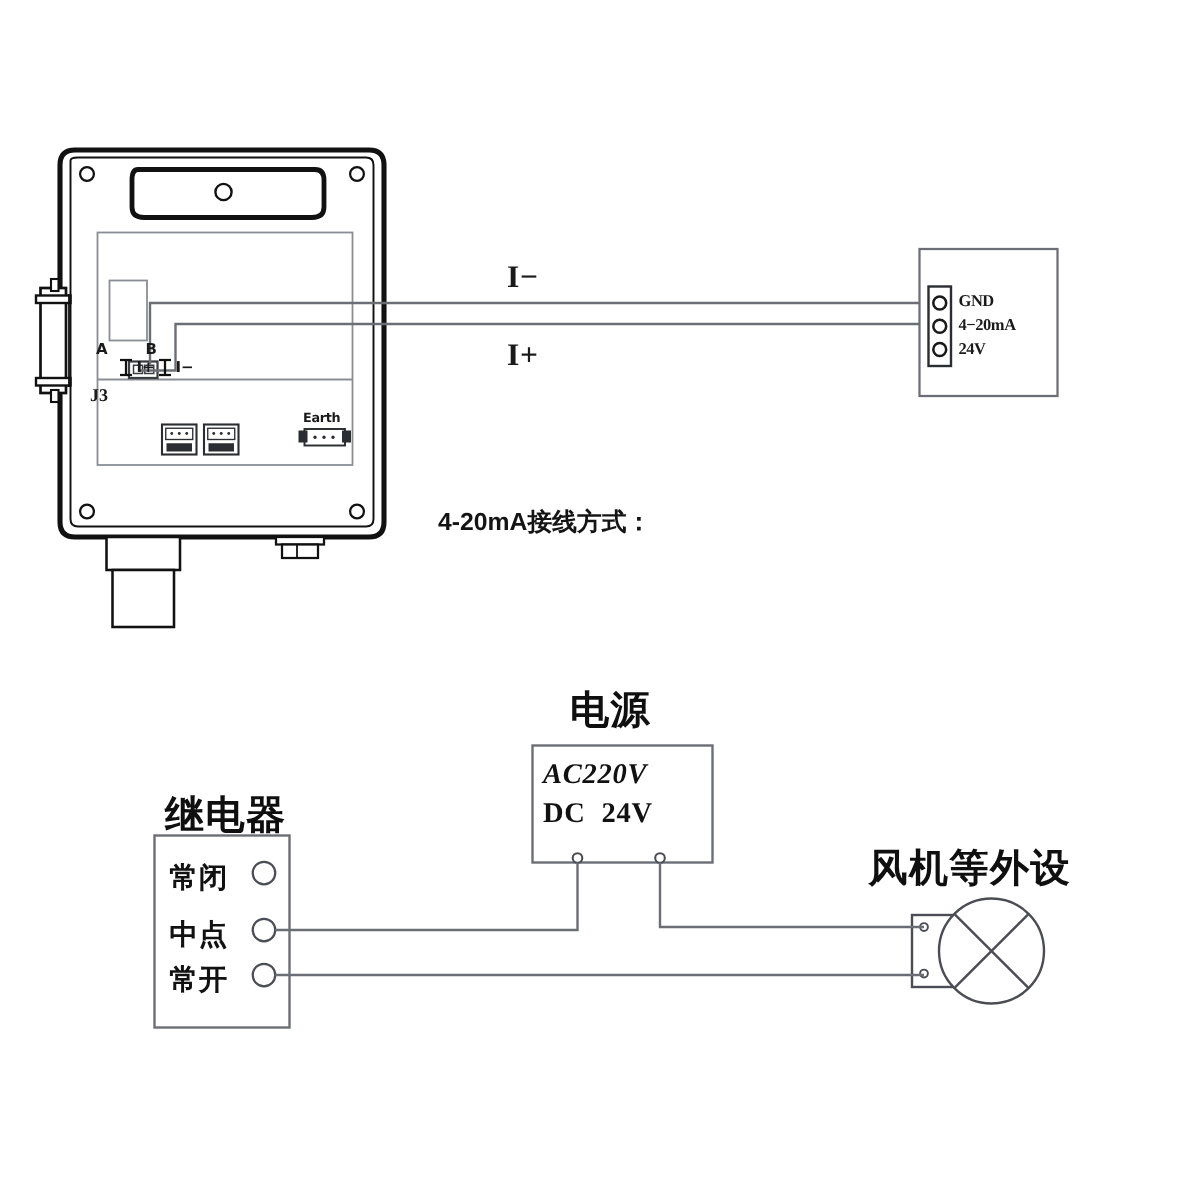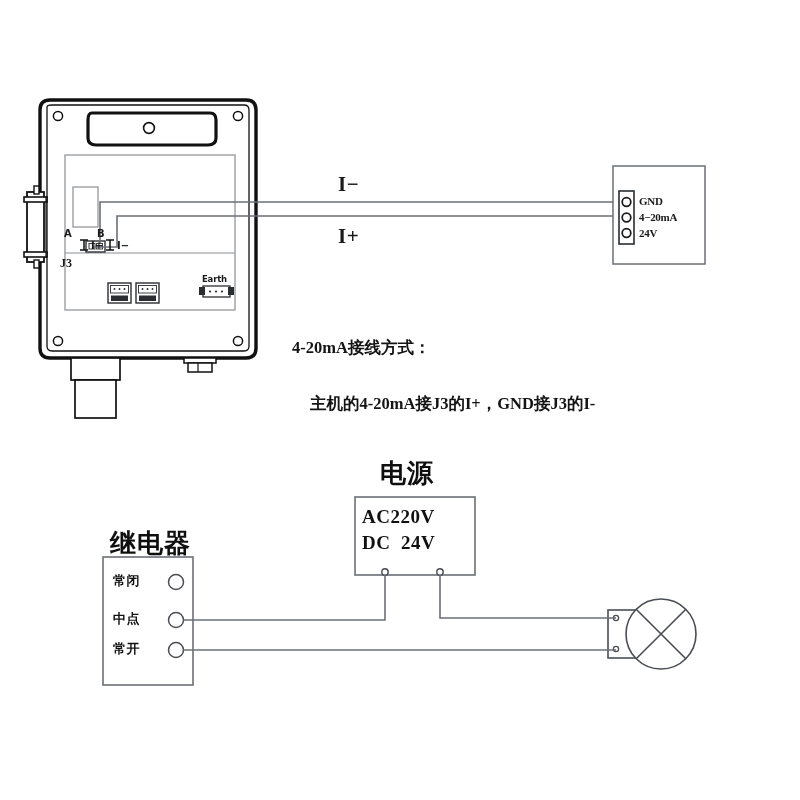--- a/index.html
+++ b/index.html
@@ -60,37 +60,37 @@
     font-weight: 700;
     font-family: "DejaVu Sans", "Liberation Sans", sans-serif;
     letter-spacing: -0.2px;
     text-align: center;
   }
 
   
   .note-line {
     font-size: 16.5px;
     font-weight: 700;
-    font-family: Liberation Serif, serif;
+    font-family: Liberation Sans, sans-serif;
     color: #141414;
     letter-spacing: 0px;
   }
 
   
   .head-cjk {
     font-size: 26px;
     font-weight: 700;
     font-family: "DejaVu Sans", "Liberation Sans", sans-serif;
     color: #0f0f0f;
     letter-spacing: 1px;
   }
 
   
   .relay-lbl {
-    font-size: 13px;
+    font-size: 19px;
     font-weight: 700;
     font-family: "DejaVu Sans", "Liberation Sans", sans-serif;
     color: #111111;
     letter-spacing: 0.5px;
   }
 
   
   .psu-lbl {
     font-size: 19px;
     font-weight: 700;
@@ -242,25 +242,25 @@
   <div class="lbl term-text" style="left:639px; top:227px;text-align:right;">24V</div>
 
   <div class="lbl silk" style="left:64px; top:228px;">A</div>
   <div class="lbl silk" style="left:97px; top:228px;">B</div>
   <div class="lbl silk" style="left:91px; top:240px;">I+</div>
   <div class="lbl silk" style="left:117px; top:240px;">I−</div>
   <div class="lbl silk-j3" style="left:60px; top:256px;">J3</div>
   <div class="lbl silk-earth" style="left:202px; top:274px;">Earth</div>
 
   <div class="lbl note-line" style="left:292px; top:337px;">4-20mA接线方式：</div>
-  <div class="lbl note-line" style="left:310px; top:393px;">主机的4-20mA接J3的I+，GND接J3的I-</div>
 
   <div class="lbl head-cjk" style="left:110px; top:526px;">继电器</div>
   <div class="lbl relay-lbl" style="left:113px; top:572px;">常闭</div>
   <div class="lbl relay-lbl" style="left:113px; top:610px;">中点</div>
   <div class="lbl relay-lbl" style="left:113px; top:640px;">常开</div>
 
   <div class="lbl head-cjk" style="left:380px; top:456px;">电源</div>
-  <div class="lbl psu-lbl" style="left:362px; top:506px;">AC220V</div>
+  <div class="lbl psu-lbl" style="left:362px; top:506px;font-style:italic;">AC220V</div>
   <div class="lbl psu-lbl" style="left:362px; top:532px;">DC  24V</div>
 
+  <div class="lbl head-cjk" style="left:579px; top:561px;">风机等外设</div>
 
 </div>
 
 </body></html>

